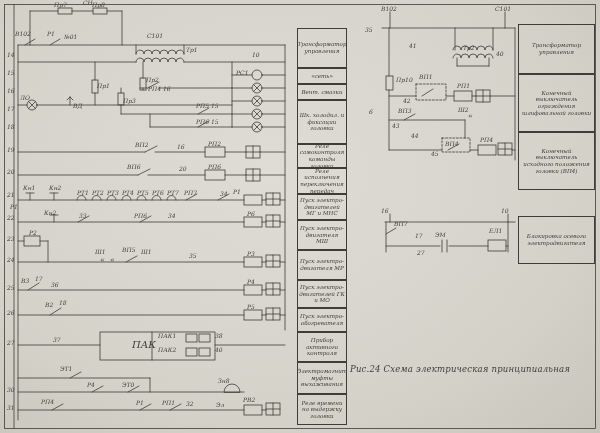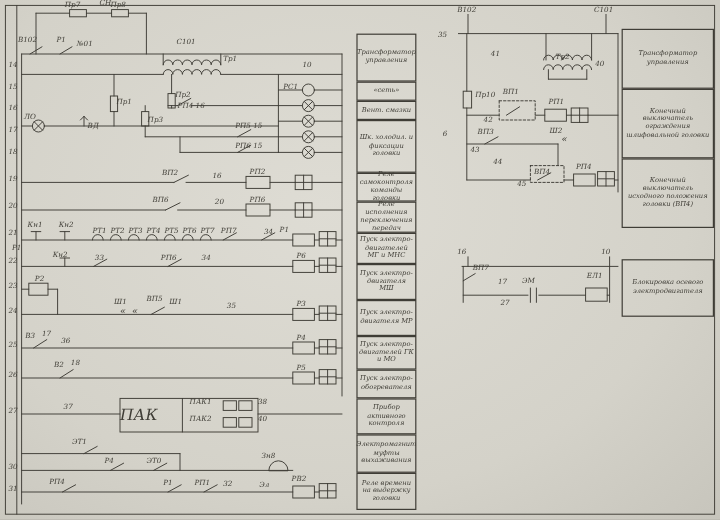--- a/index.html
+++ b/index.html
@@ -226,21 +226,21 @@
       <span class="lbl" style="left: 100px; top: 256px; font-size: 8px;">«</span>
       <span class="lbl" style="left: 110px; top: 256px; font-size: 8px;">«</span>
       <span class="lbl" style="left: 21px; top: 278px;">В3</span>
       <span class="lbl" style="left: 35px; top: 276px;">17</span>
       <span class="lbl" style="left: 51px; top: 282px;">36</span>
       <span class="lbl" style="left: 247px; top: 279px;">Р4</span>
       <span class="lbl" style="left: 45px; top: 302px;">В2</span>
       <span class="lbl" style="left: 59px; top: 300px;">18</span>
       <span class="lbl" style="left: 247px; top: 304px;">Р5</span>
       <span class="lbl" style="left: 53px; top: 337px;">37</span>
-      <span class="lbl" style="left: 100px; top: 340px; font-size: 13px;">ПАК</span>
+      <span class="lbl" style="left: 132px; top: 340px; font-size: 10px;">ПАК</span>
       <span class="lbl" style="left: 158px; top: 333px;">ПАК1</span>
       <span class="lbl" style="left: 215px; top: 333px;">38</span>
       <span class="lbl" style="left: 158px; top: 347px;">ПАК2</span>
       <span class="lbl" style="left: 215px; top: 347px;">40</span>
       <span class="lbl" style="left: 60px; top: 366px;">ЭТ1</span>
       <span class="lbl" style="left: 87px; top: 382px;">Р4</span>
       <span class="lbl" style="left: 122px; top: 382px;">ЭТ0</span>
       <span class="lbl" style="left: 218px; top: 378px;">Зн8</span>
       <span class="lbl" style="left: 41px; top: 399px;">РП4</span>
       <span class="lbl" style="left: 136px; top: 400px;">Р1</span>
@@ -308,15 +308,16 @@
       <div class="fbox" style="top: 362px; height: 32px;">Электромагнит муфты выхаживания</div>
       <div class="fbox" style="top: 394px; height: 31px;">Реле времени на выдержку головки</div>
     </div>
   <div id="rightcol" class="fcol">
       <div class="fbox" style="top: 24px; height: 50px;">Трансформатор управления</div>
       <div class="fbox" style="top: 74px; height: 58px;">Конечный выключатель ограждения шлифовальной головки</div>
       <div class="fbox" style="top: 132px; height: 58px;">Конечный выключатель исходного положения головки (ВП4)</div>
       <div class="fbox" style="top: 216px; height: 48px;">Блокировка осевого электродвигателя</div>
     </div>
 
+  <div class="caption">Рис.24  Схема электрическая принципиальная</div>
 
 
 </div>
 
 </body></html>

